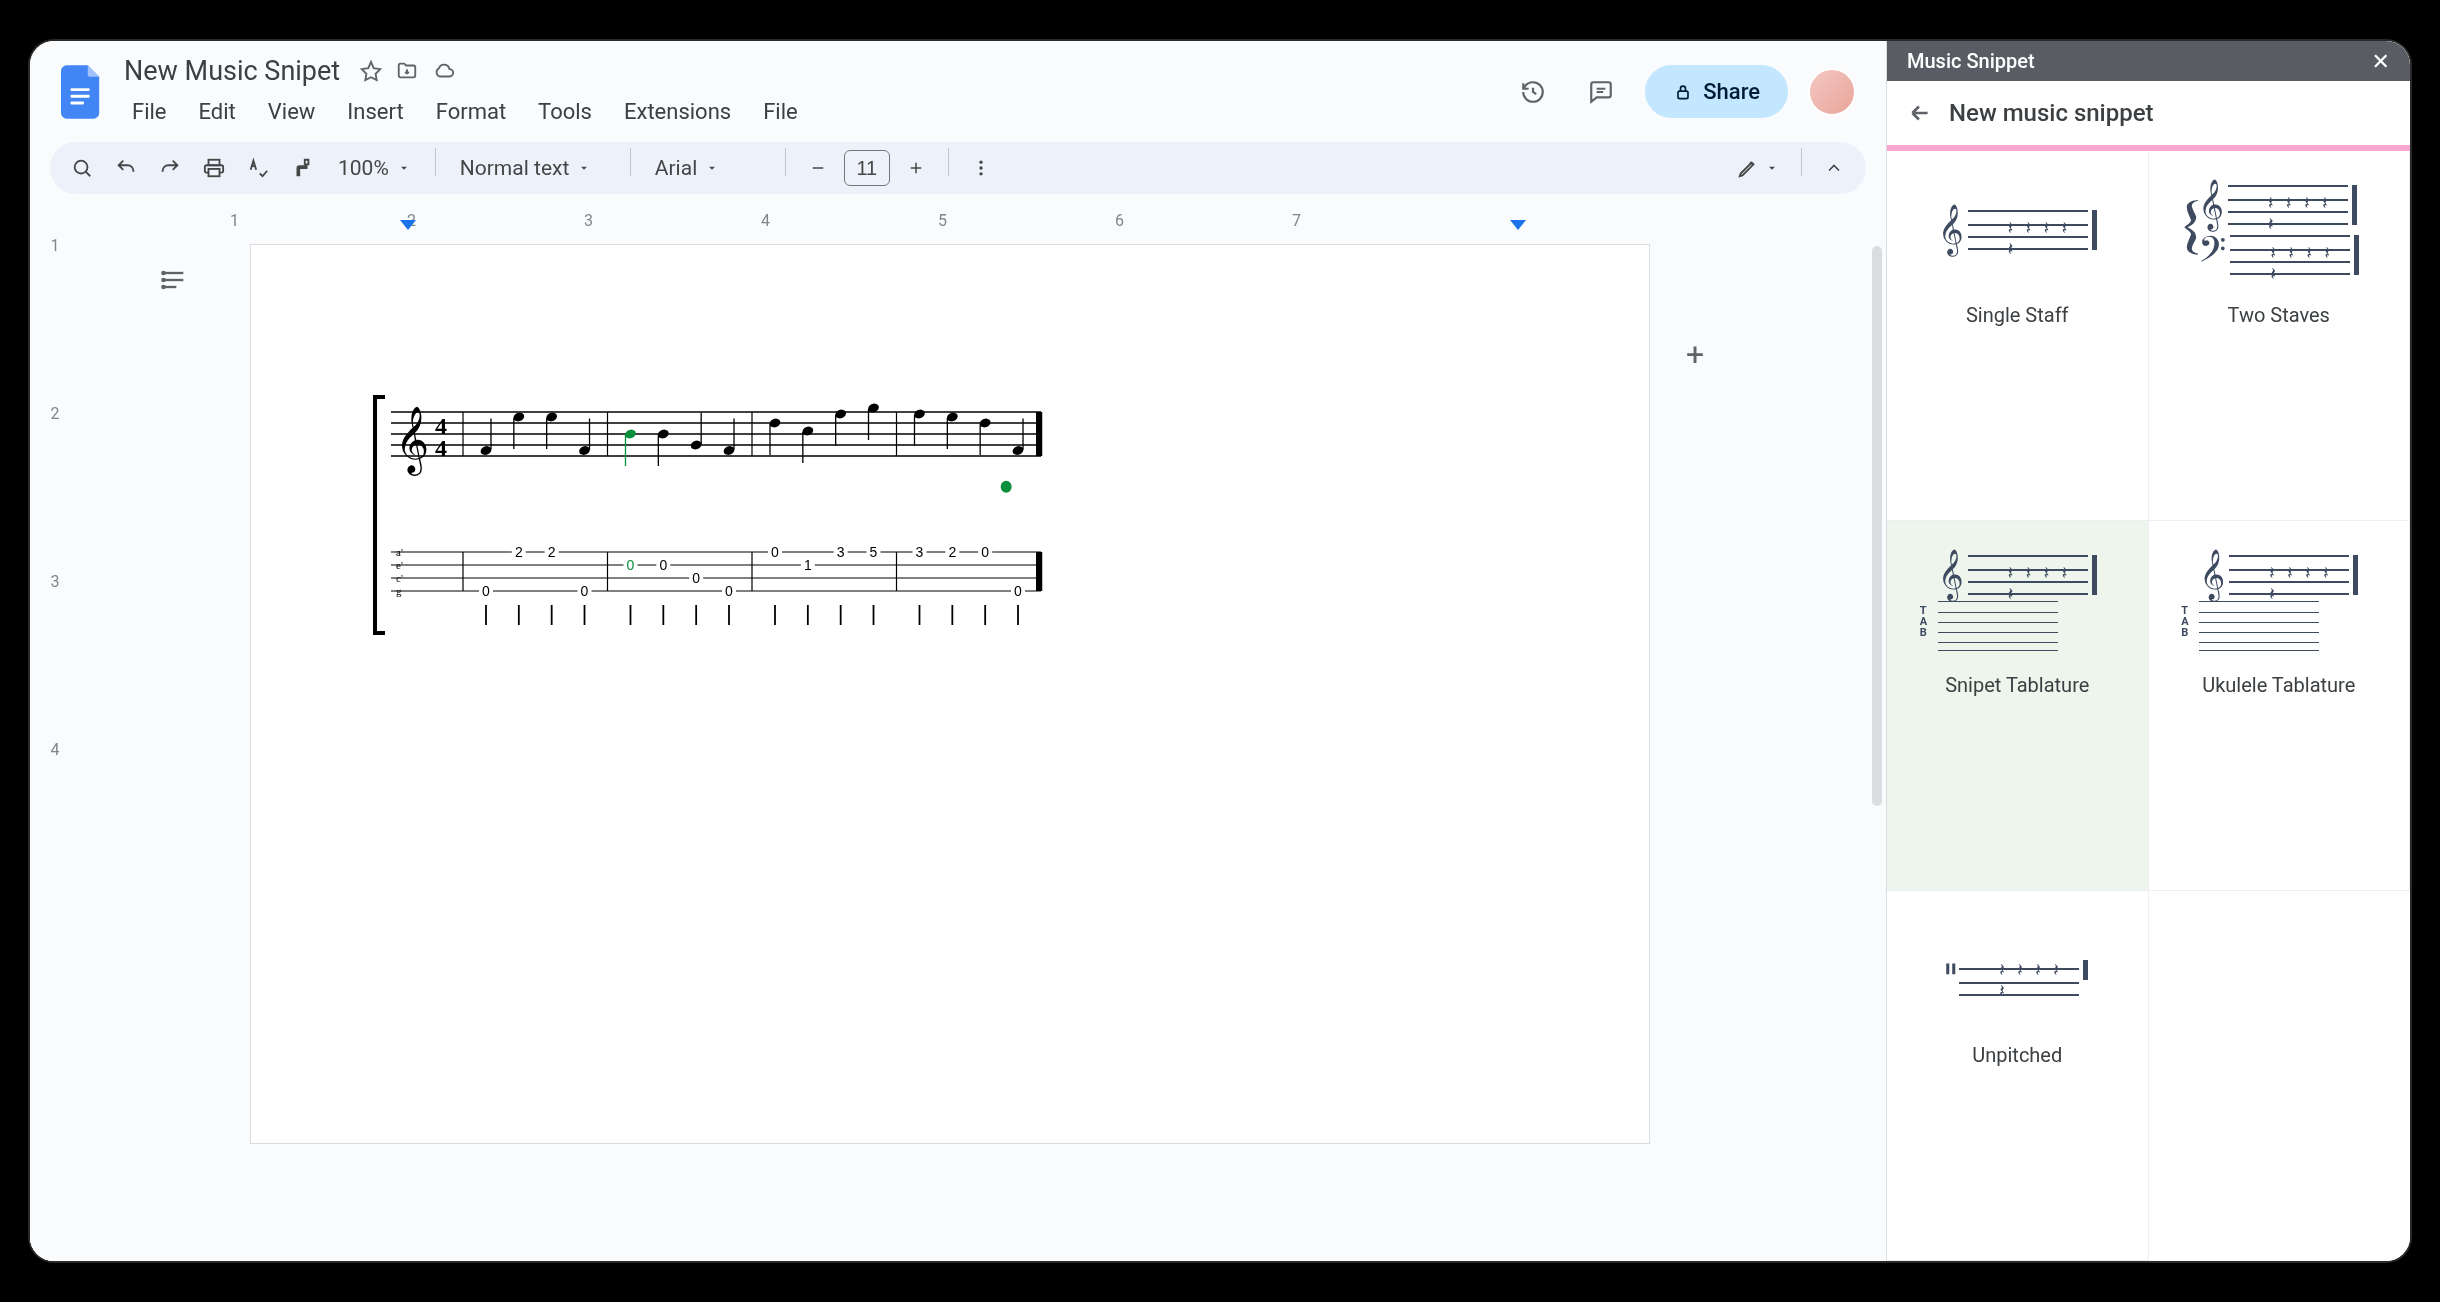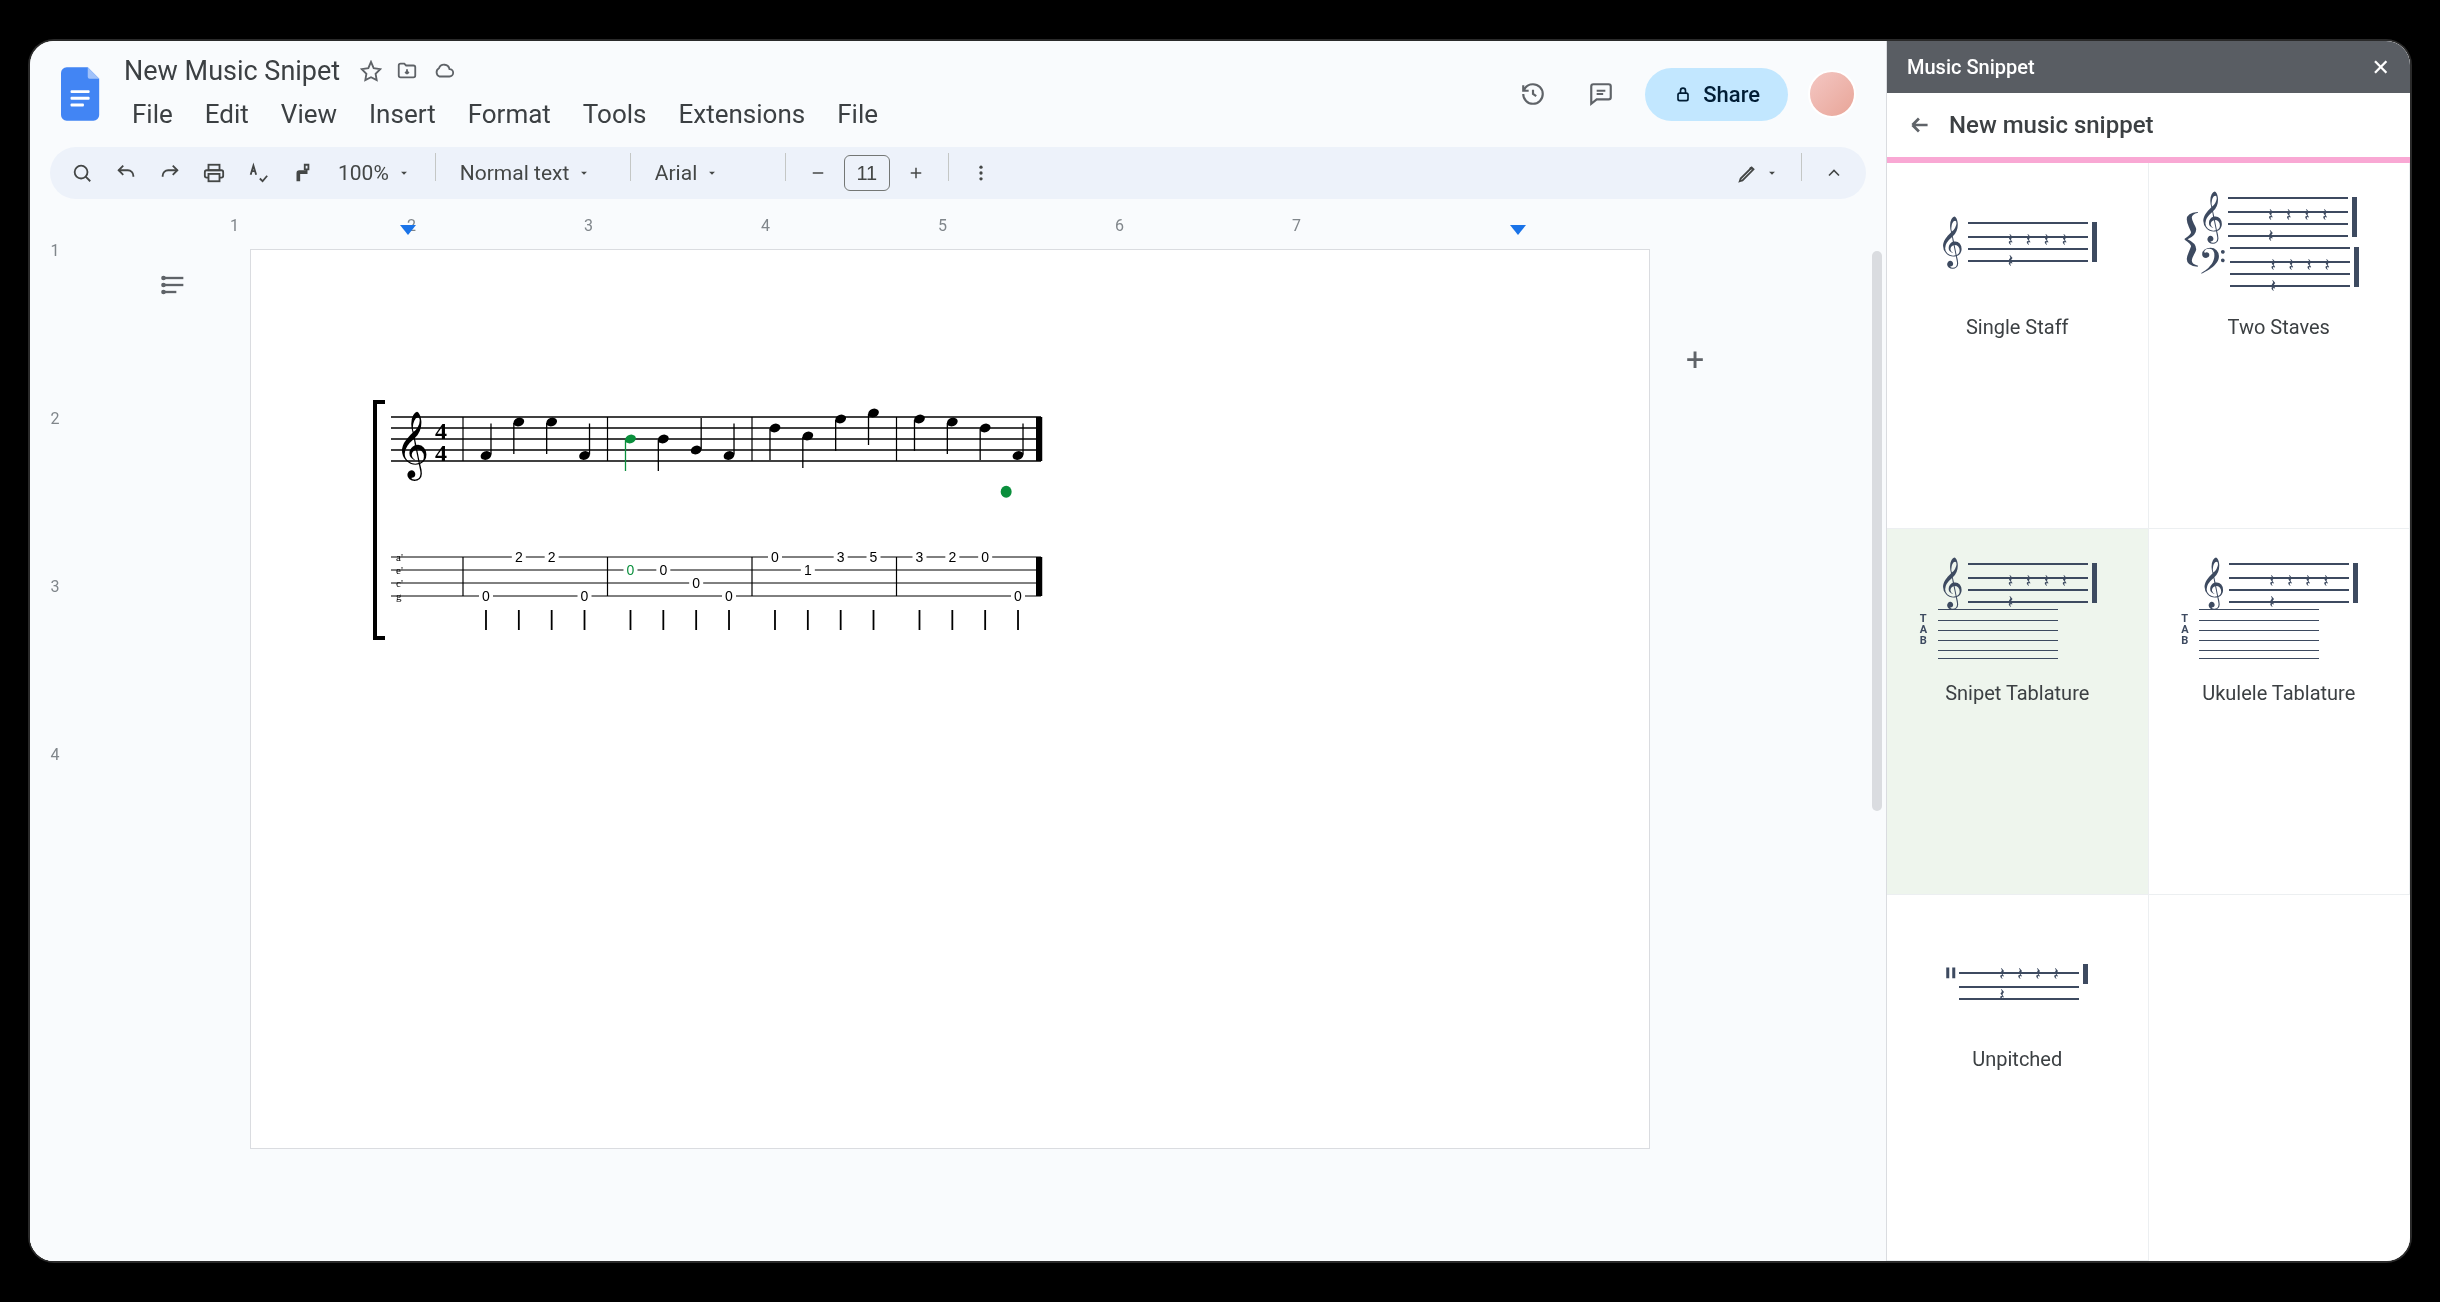--- a/index.html
+++ b/index.html
@@ -44,21 +44,21 @@
   .docs-logo svg { width: 42px; height: 54px; }
   .title-meta { flex: 1; }
   .title-row { display: flex; align-items: center; gap: 14px; }
   .doc-title {
     font-size: 27px; color: #3c4043; font-weight: 400;
     padding: 2px 6px; border-radius: 4px;
   }
   .title-icon { color: #5f6368; cursor: pointer; display:flex; align-items:center; }
   .menubar { display: flex; gap: 4px; padding-top: 4px; }
   .menu-item {
-    font-size: 26px; color: #3c4043; padding: 6px 14px;
+    font-size: 22px; color: #3c4043; padding: 6px 14px;
     border-radius: 4px; cursor: pointer;
   }
   .titlebar-right { display: flex; align-items: center; gap: 20px; padding-right: 10px; }
   .round-icon-btn {
     width: 48px; height: 48px; border-radius: 50%;
     display: flex; align-items: center; justify-content: center;
     color: #5f6368; cursor: pointer;
   }
   .share-btn {
     display: flex; align-items: center; gap: 10px;
@@ -172,21 +172,21 @@
   
   .sidebar {
     width: 524px; background: #fff;
     display: flex; flex-direction: column;
     border-left: 1px solid #dadce0;
   }
   .sidebar-header {
     background: #595d63; color: #fff;
     display: flex; align-items: center; justify-content: space-between;
     padding: 12px 20px; font-size: 20px; font-weight: 500;
-    height: 52px;
+    height: 40px;
   }
   .sidebar-close { cursor: pointer; font-size: 22px; }
   .sidebar-subheader {
     display: flex; align-items: center; gap: 16px;
     padding: 18px 20px; border-bottom: 6px solid #f9a8d4;
   }
   .back-arrow { color: #5f6368; cursor: pointer; }
   .sidebar-title { font-size: 24px; color: #3c4043; font-weight: 500; }
   .template-grid {
     display: grid; grid-template-columns: 1fr 1fr;

